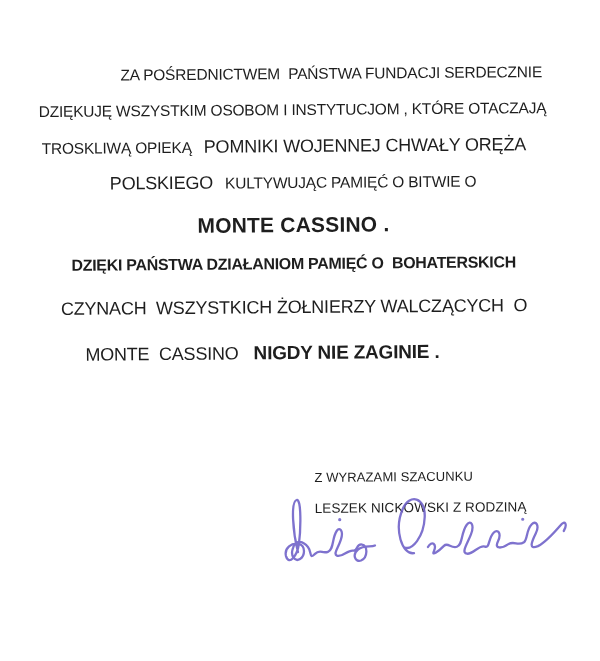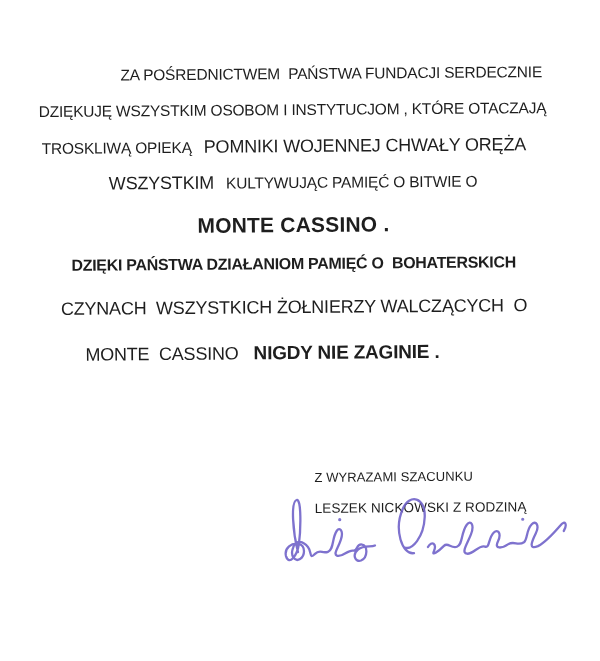--- a/index.html
+++ b/index.html
@@ -92,21 +92,21 @@
 
 <div class="page">
   <div class="scan">
 
     <div class="line sm l1">ZA POŚREDNICTWEM  PAŃSTWA FUNDACJI SERDECZNIE</div>
 
     <div class="line sm l2">DZIĘKUJĘ WSZYSTKIM OSOBOM I INSTYTUCJOM , KTÓRE OTACZAJĄ</div>
 
     <div class="line l3"><span class="sm">TROSKLIWĄ OPIEKĄ</span><span class="seg-gap"></span><span class="md">POMNIKI WOJENNEJ CHWAŁY ORĘŻA</span></div>
 
-    <div class="line l4"><span class="md">WSZYSTKIM</span><span class="seg-gap"></span><span class="sm">KULTYWUJĄC PAMIĘĆ O BITWIE O</span></div>
+    <div class="line l4"><span class="md">POLSKIEGO</span><span class="seg-gap"></span><span class="sm">KULTYWUJĄC PAMIĘĆ O BITWIE O</span></div>
 
     <div class="line hl l5">MONTE CASSINO .</div>
 
     <div class="line b6 l6">DZIĘKI PAŃSTWA DZIAŁANIOM PAMIĘĆ O  BOHATERSKICH</div>
 
     <div class="line md l7">CZYNACH  WSZYSTKICH ŻOŁNIERZY WALCZĄCYCH  O</div>
 
     <div class="line l8"><span class="md">MONTE  CASSINO</span><span class="seg-gap-wide"></span><span class="b8">NIGDY NIE ZAGINIE .</span></div>
 
     <div class="closing">Z WYRAZAMI SZACUNKU</div>

